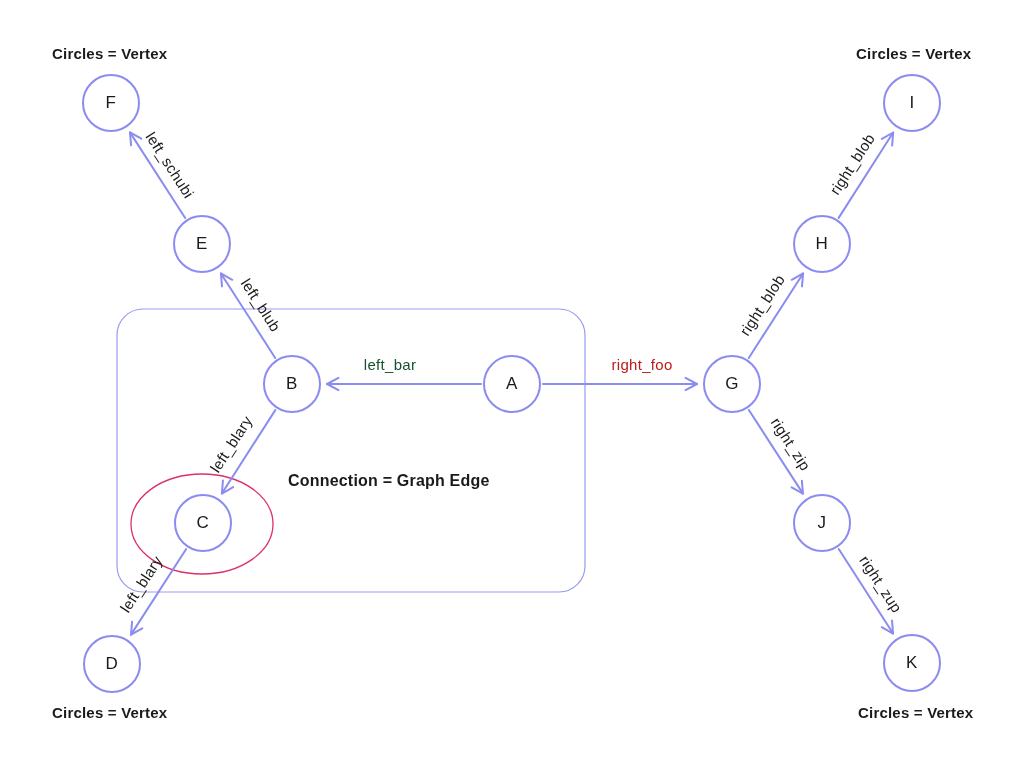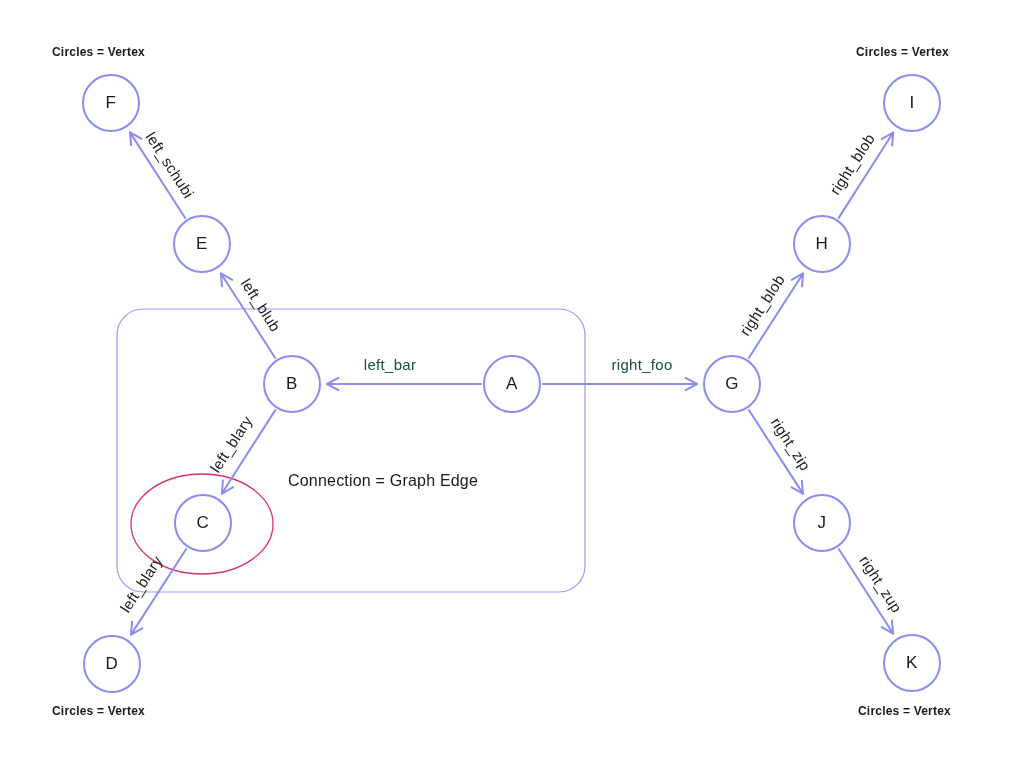--- a/index.html
+++ b/index.html
@@ -30,27 +30,27 @@
   }
   .edge-label {
     position: absolute;
     font-size: 15px;
     white-space: nowrap;
     letter-spacing: .3px;
   }
   .caption {
     position: absolute;
     font-weight: bold;
-    font-size: 12px;
+    font-size: 15px;
     white-space: nowrap;
     letter-spacing: .2px;
   }
   .box-caption {
     position: absolute;
-    font-weight: normal;
+    font-weight: bold;
     font-size: 16px;
     white-space: nowrap;
     letter-spacing: .2px;
     text-align: center;
   }
 </style>
 </head>
 <body>
 
 <div class="canvas">
@@ -110,21 +110,21 @@
         <span>J</span>
       </div>
       <div class="node" style="left: 883px; top: 634px; border: 2.5px solid rgb(139, 140, 240); color: rgb(26, 26, 26);">
         <span>K</span>
       </div>
       <div class="edge-label" style="left: 170px; top: 165px; transform: translate(-50%, -50%) rotate(57deg); color: rgb(26, 26, 26);">left_schubi</div>
       <div class="edge-label" style="left: 261px; top: 305px; transform: translate(-50%, -50%) rotate(57deg); color: rgb(26, 26, 26);">left_blub</div>
       <div class="edge-label" style="left: 390px; top: 364px; transform: translate(-50%, -50%) rotate(0deg); color: #14532d;">left_bar</div>
       <div class="edge-label" style="left: 231px; top: 444px; transform: translate(-50%, -50%) rotate(-57deg); color: rgb(26, 26, 26);">left_blary</div>
       <div class="edge-label" style="left: 141px; top: 584px; transform: translate(-50%, -50%) rotate(-57deg); color: rgb(26, 26, 26);">left_blary</div>
-      <div class="edge-label" style="left: 642px; top: 364px; transform: translate(-50%, -50%) rotate(0deg); color: #14532d;">right_foo</div>
+      <div class="edge-label" style="left: 642px; top: 364px; transform: translate(-50%, -50%) rotate(0deg); color: #b91c1c;">right_foo</div>
       <div class="edge-label" style="left: 762px; top: 305px; transform: translate(-50%, -50%) rotate(-57deg); color: rgb(26, 26, 26);">right_blob</div>
       <div class="edge-label" style="left: 852px; top: 164px; transform: translate(-50%, -50%) rotate(-57deg); color: rgb(26, 26, 26);">right_blob</div>
       <div class="edge-label" style="left: 791px; top: 444px; transform: translate(-50%, -50%) rotate(57deg); color: rgb(26, 26, 26);">right_zip</div>
       <div class="edge-label" style="left: 881px; top: 584px; transform: translate(-50%, -50%) rotate(57deg); color: rgb(26, 26, 26);">right_zup</div>
       <div class="caption" style="left: 52px; top: 45px; color: rgb(26, 26, 26);">Circles = Vertex</div>
       <div class="caption" style="left: 856px; top: 45px; color: rgb(26, 26, 26);">Circles = Vertex</div>
       <div class="caption" style="left: 52px; top: 704px; color: rgb(26, 26, 26);">Circles = Vertex</div>
       <div class="caption" style="left: 858px; top: 704px; color: rgb(26, 26, 26);">Circles = Vertex</div>
       <div class="box-caption" style="left: 288px; top: 472px; color: rgb(26, 26, 26);">Connection = Graph Edge</div>
     </div>

